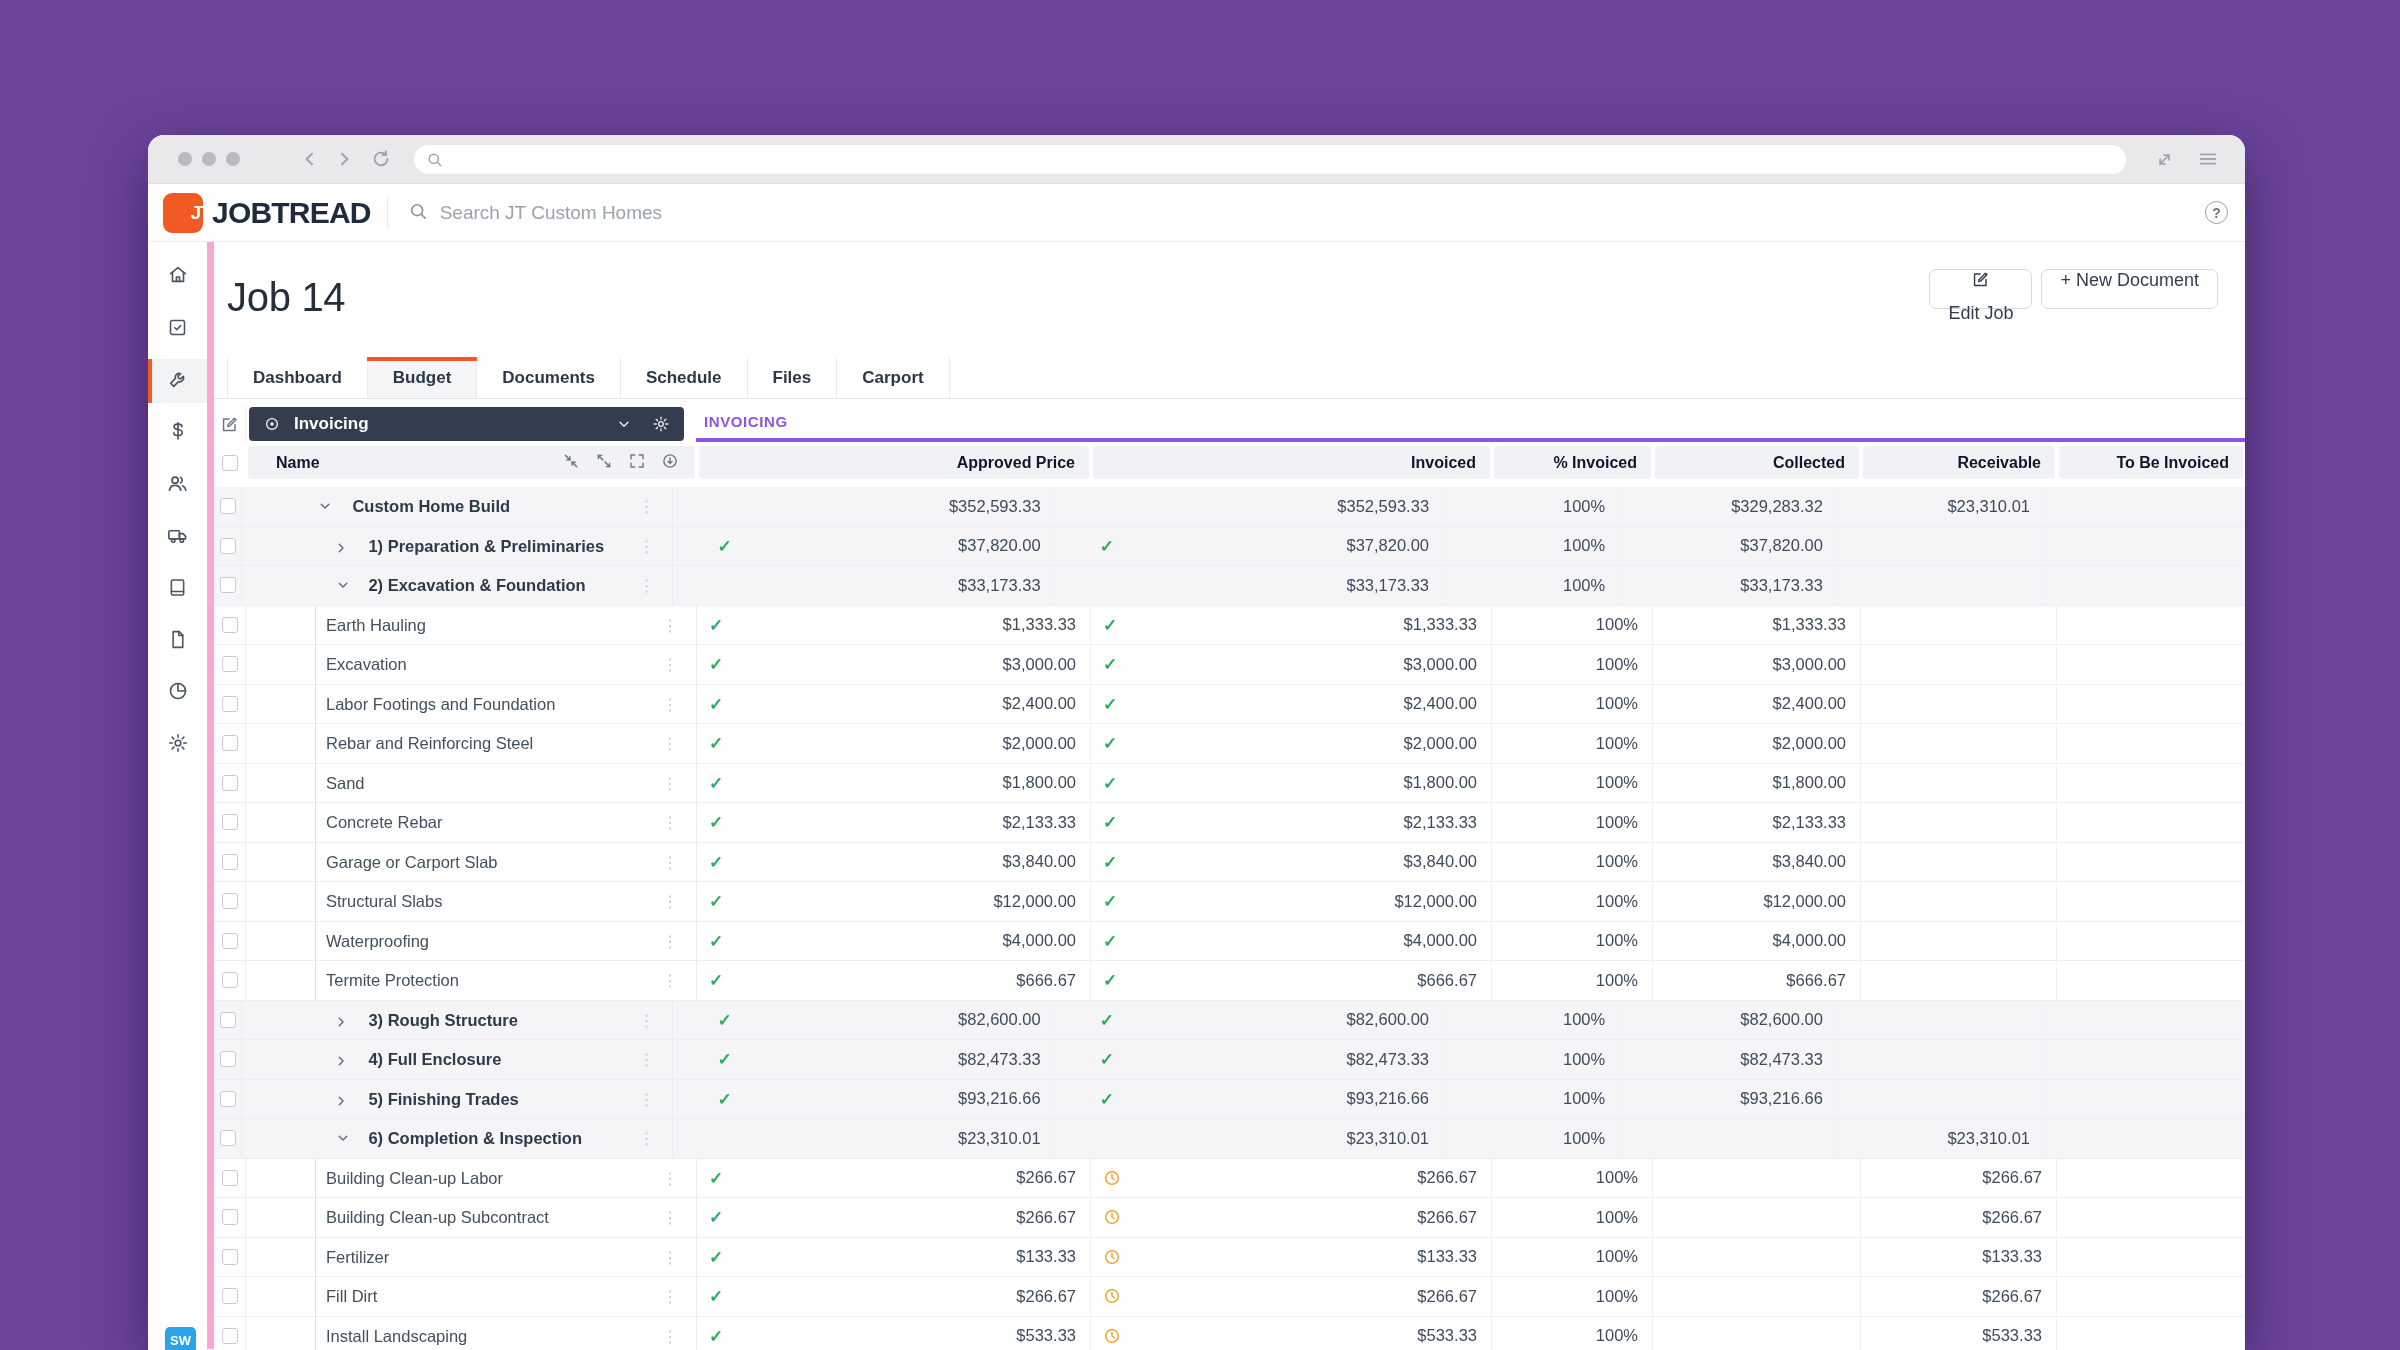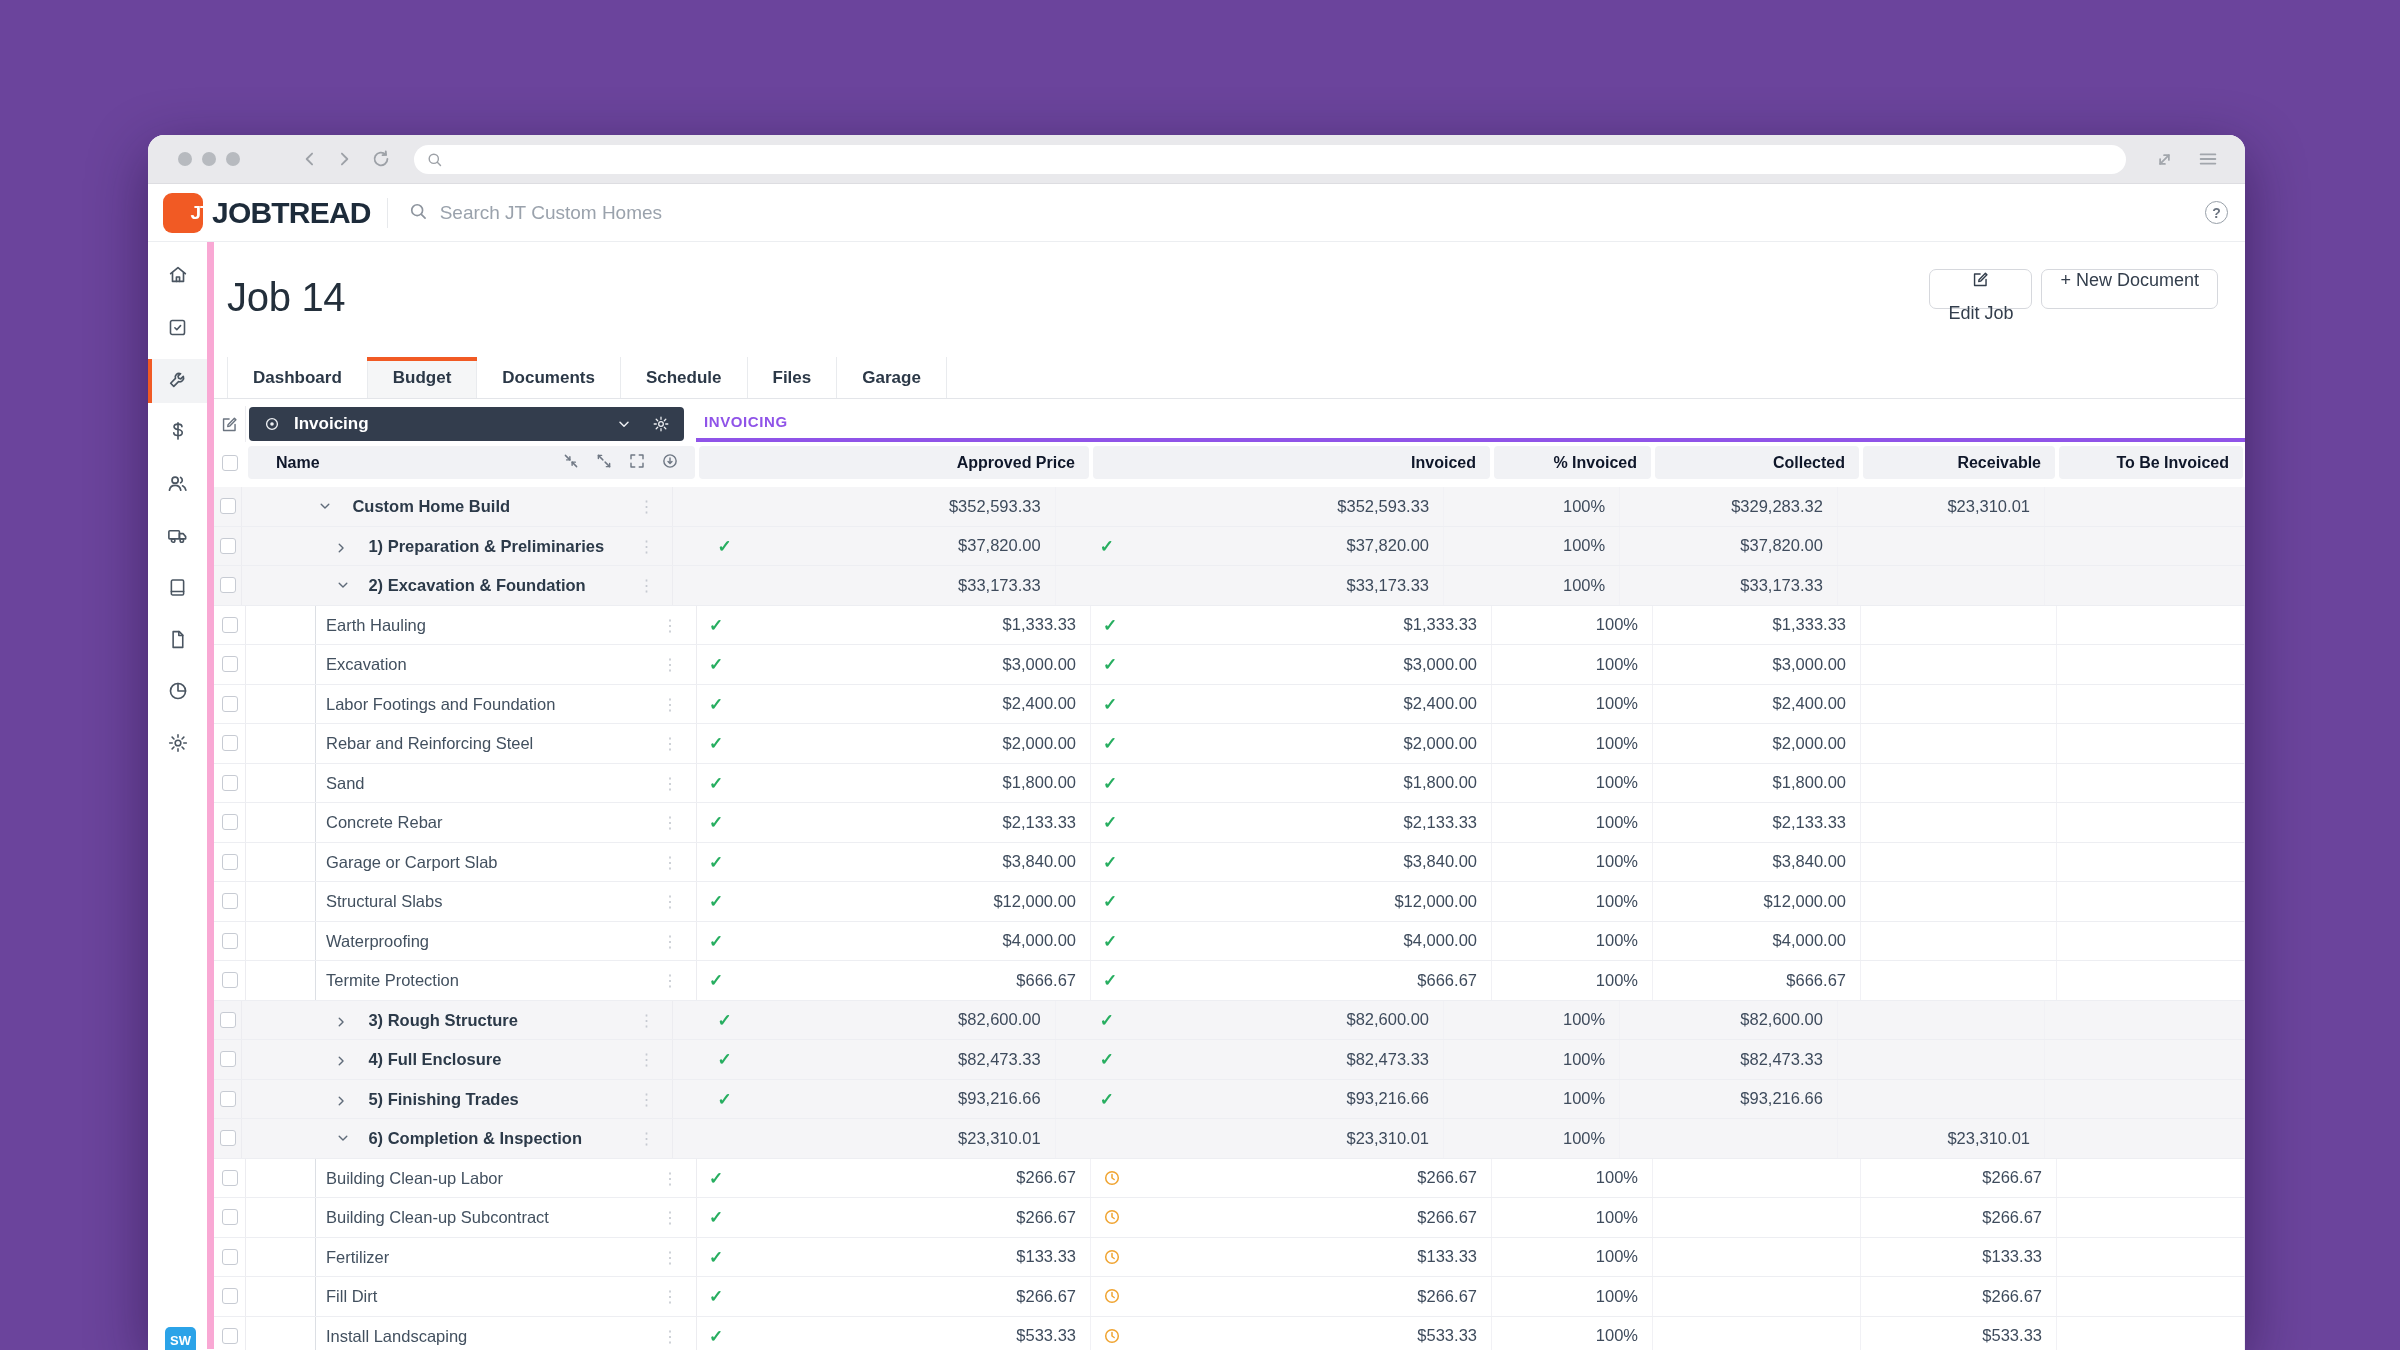--- a/index.html
+++ b/index.html
@@ -267,21 +267,21 @@
           <div class="tab">
             <span class="tab-label">Documents</span>
           </div>
           <div class="tab">
             <span class="tab-label">Schedule</span>
           </div>
           <div class="tab">
             <span class="tab-label">Files</span>
           </div>
           <div class="tab">
-            <span class="tab-label">Garage</span>
+            <span class="tab-label">Carport</span>
           </div>
         </div>
 
       <div class="btoolbar">
         <div class="editcell">
           <svg width="19" height="19" viewBox="0 0 24 24" fill="none" stroke="currentColor" stroke-width="1.8" stroke-linecap="round" stroke-linejoin="round">
               <path d="M11.5 5H4.5v14.5H19V12"></path>
               <path d="M9.8 14.6l2.3-.5 8-8-1.9-1.9-8 8-.4 2.4z"></path>
             </svg>
         </div>

